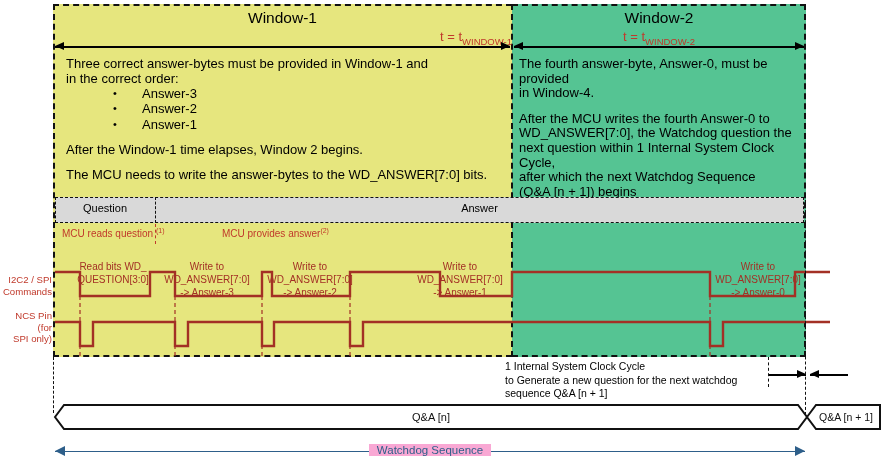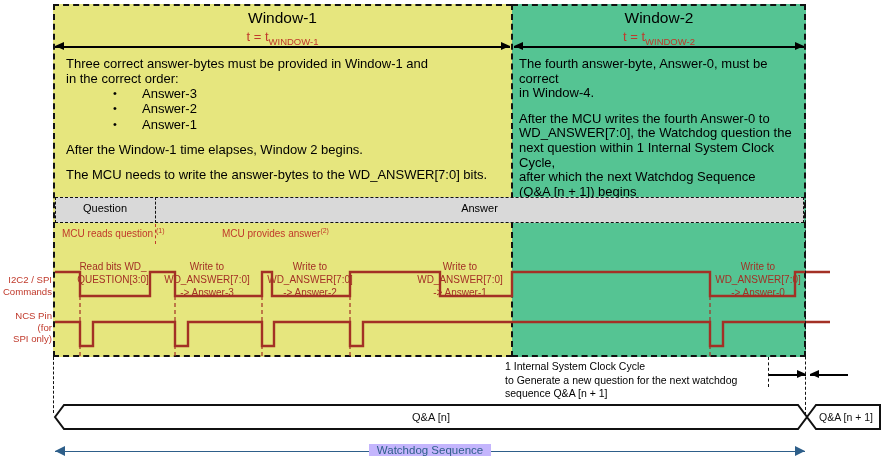--- a/index.html
+++ b/index.html
@@ -14,21 +14,21 @@
   .dashborder{position:absolute;box-sizing:border-box;}
   #w1-dash{left:53px;top:4px;width:459px;height:353px;border:2px dashed #111;border-right:none;}
   #w2-dash{left:512px;top:4px;width:294px;height:353px;border:2px dashed #111;border-left:none;}
   #mid-dash{left:511px;top:4px;width:0;height:353px;border-left:2px dashed #111;}
 
   
   .wtitle{position:absolute;text-align:center;color:#000;font-size:15.5px;line-height:19px;}
   .wsub{position:absolute;text-align:center;color:#c0392b;font-size:13px;line-height:16px;}
   .wsub sub{font-size:9.5px;}
   #w1-title{left:53px;top:8px;width:459px;}
-  #w1-sub{left:53px;top:29px;width:459px;}
+  #w1-sub{left:53px;top:29px;width:459px;text-align:right;}
   #w2-title{left:512px;top:8px;width:294px;}
   #w2-sub{left:512px;top:29px;width:294px;}
 
   
   .spanarrow{position:absolute;height:9px;}
   .spanarrow .ln{position:absolute;left:0;right:0;top:4px;height:1.6px;background:#000;}
   .spanarrow .ah{position:absolute;top:0;width:0;height:0;border-top:4.5px solid transparent;border-bottom:4.5px solid transparent;}
   .spanarrow .ah.l{left:0;border-right:9px solid #000;}
   .spanarrow .ah.r{right:0;border-left:9px solid #000;}
   #w1-span{left:55px;top:42px;width:455px;}
@@ -85,21 +85,21 @@
   
   #bus{position:absolute;left:40px;top:400px;width:844px;height:34px;}
 
   
   #wd-span{position:absolute;left:55px;top:446px;width:750px;height:10px;}
   #wd-span .ln{position:absolute;left:0;right:0;top:4.5px;height:1.5px;background:#2e5f8a;}
   #wd-span .ah{position:absolute;top:0;width:0;height:0;border-top:5px solid transparent;border-bottom:5px solid transparent;}
   #wd-span .ah.l{left:0;border-right:10px solid #2e5f8a;}
   #wd-span .ah.r{right:0;border-left:10px solid #2e5f8a;}
   #wd-lbl{position:absolute;left:55px;top:440px;width:750px;text-align:center;}
-  #wd-lbl span{background:#c4b5fd;padding:0 8px;color:#2e5f8a;font-size:11.5px;}
+  #wd-lbl span{background:#f9a8d4;padding:0 8px;color:#2e5f8a;font-size:11.5px;}
 </style>
 </head>
 <body>
 
 <div id="stage">
 
   <div class="band" id="band-w1"></div>
   <div class="band" id="band-w2"></div>
   <div class="dashborder" id="w1-dash"></div>
   <div class="dashborder" id="w2-dash"></div>
@@ -130,21 +130,21 @@
       <li>Answer-2</li>
       <li>Answer-1</li>
     </ul>
     <div class="sp"></div>
     <div>After the Window-1 time elapses, Window 2 begins.</div>
     <div class="sp"></div>
     <div>The MCU needs to write the answer-bytes to the WD_ANSWER[7:0] bits.</div>
   </div>
 
   <div class="btext" id="w2-body">
-    <div>The fourth answer-byte, Answer-0, must be correct</div>
+    <div>The fourth answer-byte, Answer-0, must be provided</div>
     <div>in Window-4.</div>
     <div class="sp"></div>
     <div>After the MCU writes the fourth Answer-0 to</div>
     <div>WD_ANSWER[7:0], the Watchdog question the</div>
     <div>next question within 1 Internal System Clock Cycle,</div>
     <div>after which the next Watchdog Sequence</div>
     <div>(Q&amp;A [n + 1]) begins</div>
   </div>
 
   <div id="qa-strip"></div>

